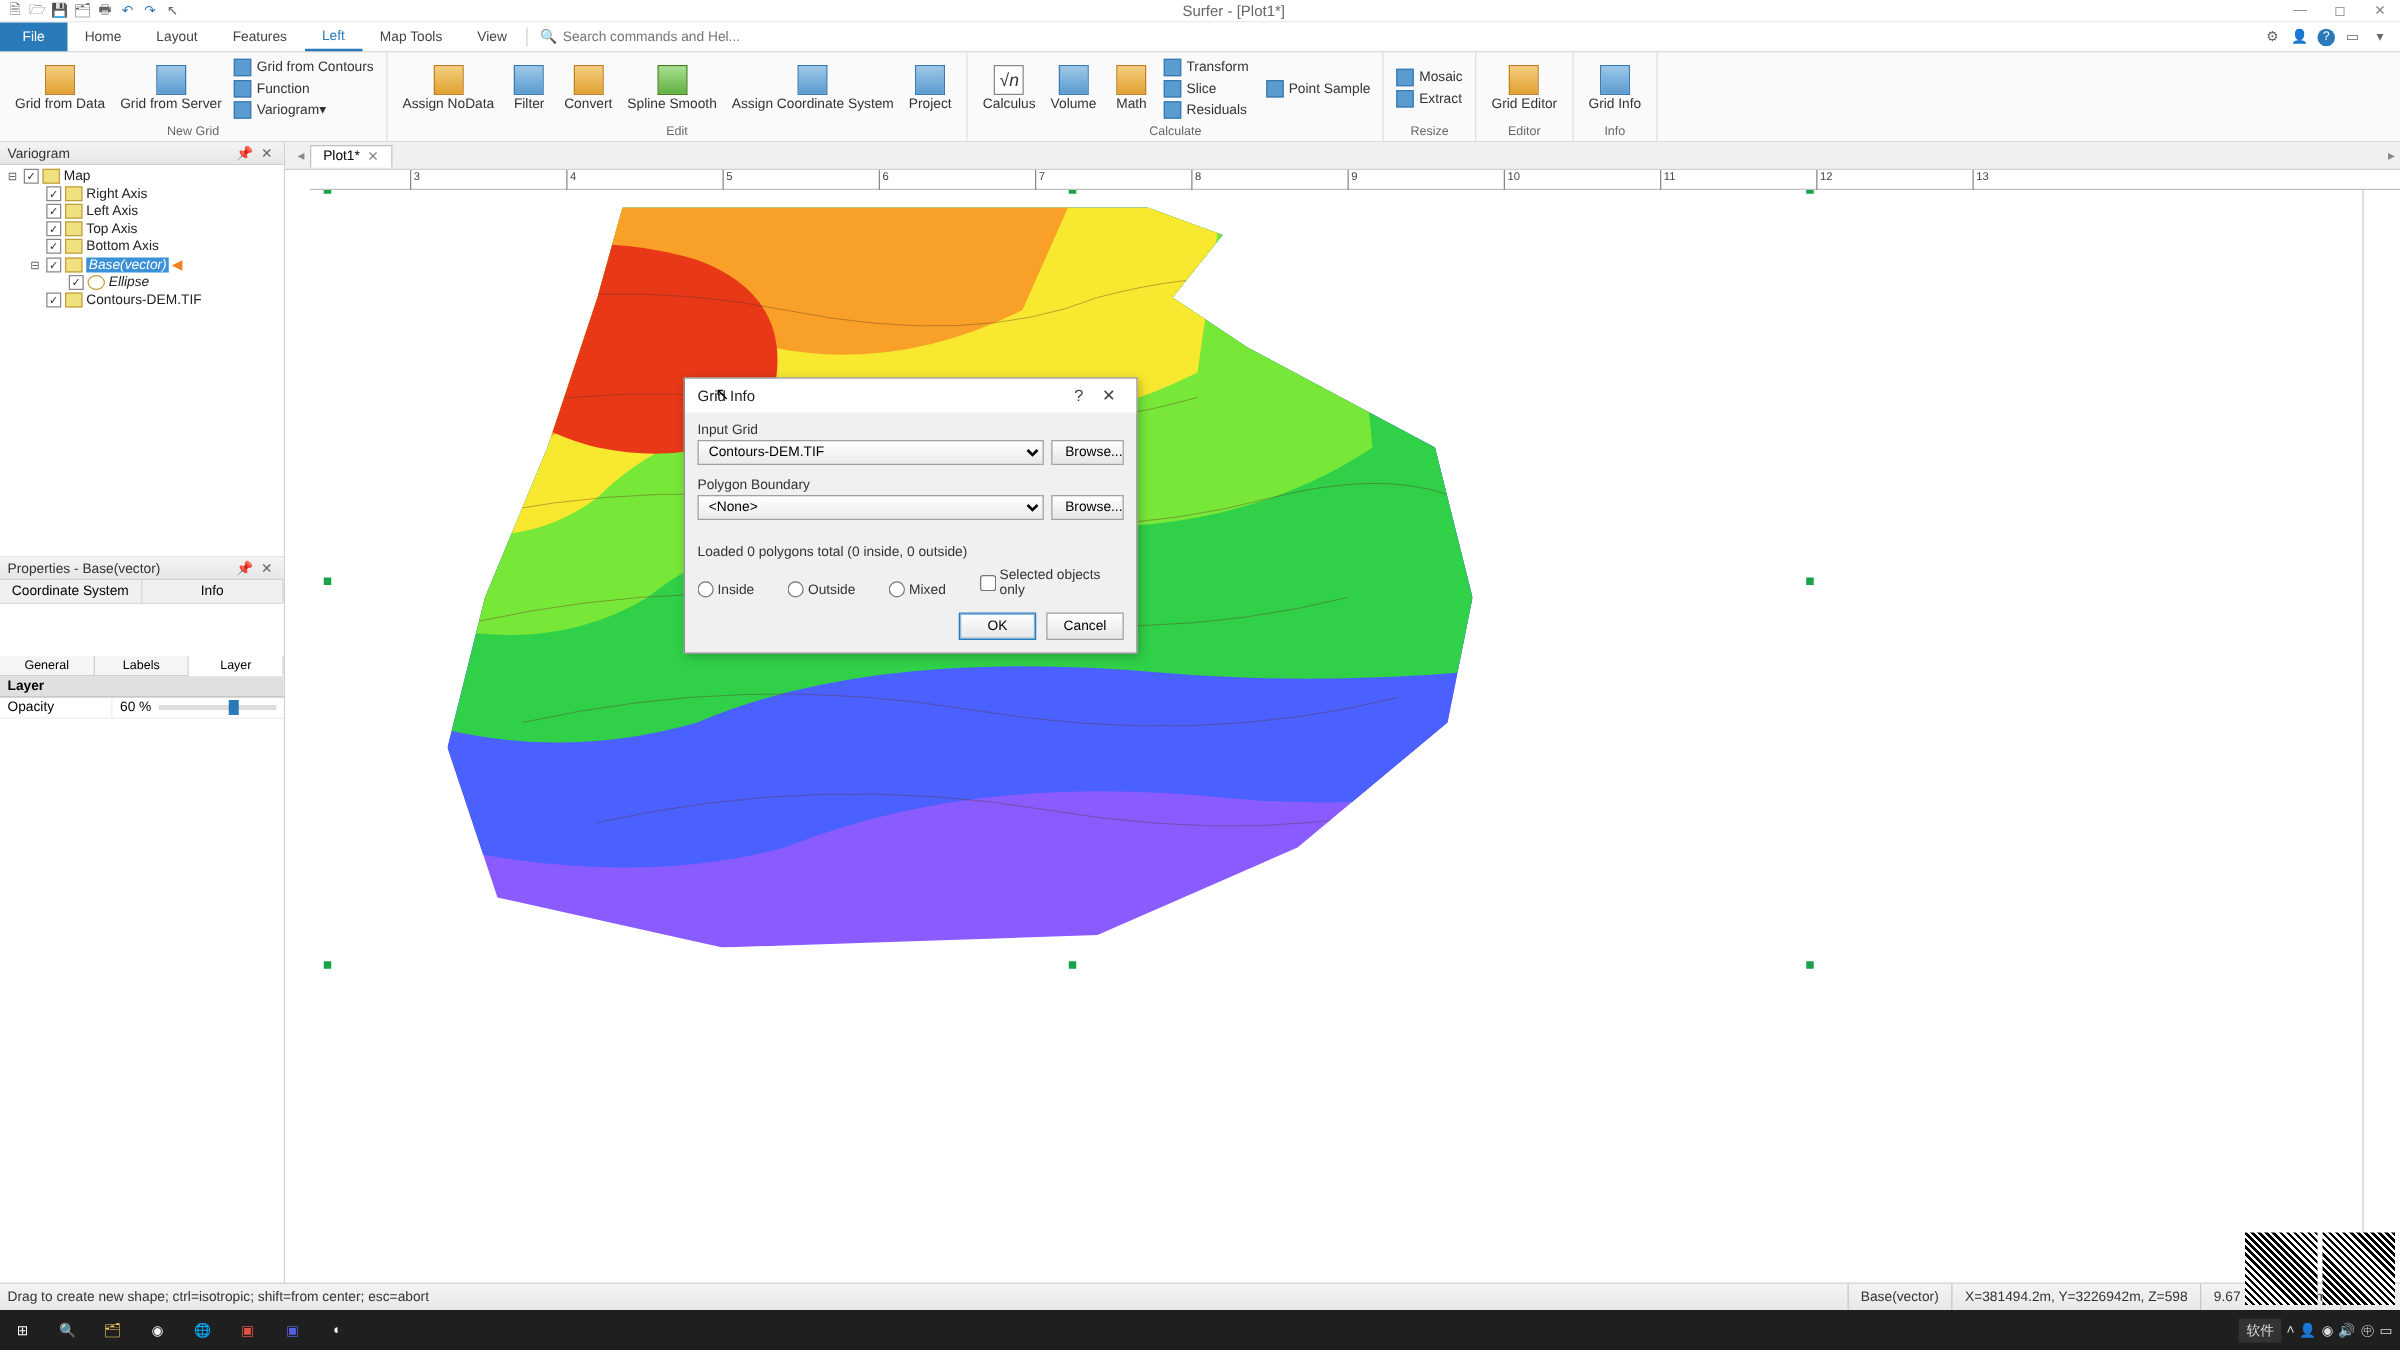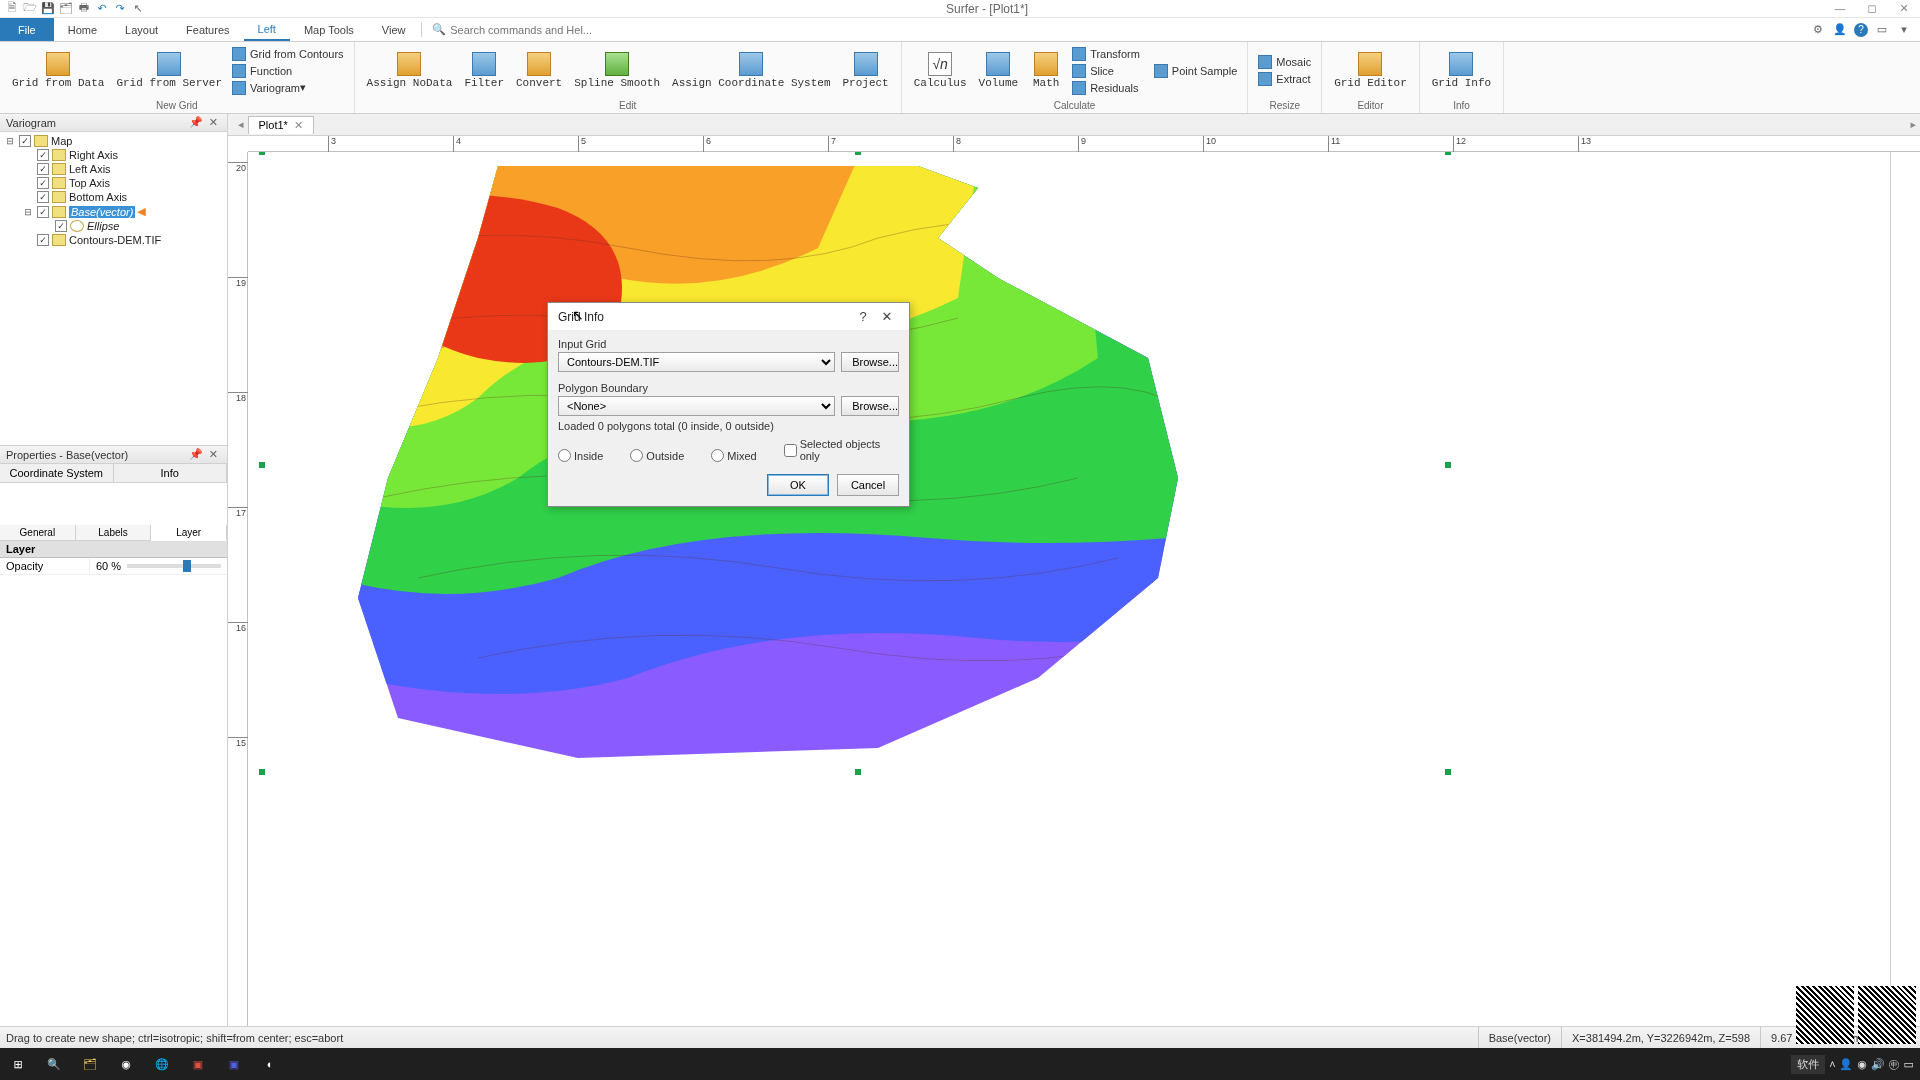--- a/index.html
+++ b/index.html
@@ -27,21 +27,21 @@
 
 
 .ribbon { height: 72px; background: #fafafa; border-bottom: 1px solid #d0d0d0; display: flex; }
 .ribbon .group { border-right: 1px solid #e0e0e0; display: flex; flex-direction: column; }
 .ribbon .group .body { flex: 1; display: flex; align-items: center; padding: 2px 6px; }
 .ribbon .group .label { text-align: center; color: #666; font-size: 10px; padding: 1px 0 2px; }
 .rbtn-lg { display: flex; flex-direction: column; align-items: center; padding: 2px 6px; color: #333; min-width: 44px; }
 .rbtn-lg .ico { width: 24px; height: 24px; background: linear-gradient(#f5d080,#e0a030); border: 1px solid #c08020; margin-bottom: 2px; }
 .rbtn-lg .ico.blue { background: linear-gradient(#9ec8e8,#5a9bd0); border-color:#3a7ab0; }
 .rbtn-lg .ico.green { background: linear-gradient(#a8e090,#60b040); border-color:#408020; }
-.rbtn-lg .txt { text-align: right; line-height: 11px; font-family: Liberation Mono, monospace; }
+.rbtn-lg .txt { text-align: right; line-height: 11px; }
 .rbtn-sm { display: flex; align-items: center; padding: 1px 4px; color: #333; white-space: nowrap; }
 .rbtn-sm .ico { width: 14px; height: 14px; background:#5a9bd0; border:1px solid #3a7ab0; margin-right:4px; }
 .stack { display: flex; flex-direction: column; gap: 1px; }
 
 
 .workspace { position: absolute; top: 114px; left: 0; right: 0; bottom: 22px; display: flex; }
 .leftcol { width: 228px; display: flex; flex-direction: column; border-right: 1px solid #d0d0d0; }
 .panel { display: flex; flex-direction: column; border-bottom: 1px solid #d0d0d0; }
 .panel .hd { background: linear-gradient(#f4f4f4,#e6e6e6); padding: 2px 6px; display: flex; align-items: center; border-bottom: 1px solid #d0d0d0; }
 .panel .hd .ttl { flex: 1; color: #333; }
@@ -408,28 +408,20 @@
         <div class="tick" style="left:205px">4</div>
       <div class="tick" style="left:330px">5</div>
         <div class="tick" style="left:455px">6</div>
       <div class="tick" style="left:580px">7</div>
         <div class="tick" style="left:705px">8</div>
       <div class="tick" style="left:830px">9</div>
         <div class="tick" style="left:955px">10</div>
       <div class="tick" style="left:1080px">11</div>
         <div class="tick" style="left:1205px">12</div>
       <div class="tick" style="left:1330px">13</div>
-    </div>
-    <div class="ruler-v">
-      <div class="tick" style="top:10px">20</div>
-        <div class="tick" style="top:125px">19</div>
-      <div class="tick" style="top:240px">18</div>
-        <div class="tick" style="top:355px">17</div>
-      <div class="tick" style="top:470px">16</div>
-        <div class="tick" style="top:585px">15</div>
     </div>
     <div class="canvas">
       <svg class="contour-map" viewBox="0 0 1150 610" preserveAspectRatio="none">
         <defs>
           <clipPath id="shape">
               <path d="M 220 8 L 640 8 L 700 30 L 660 80 L 720 120 L 870 200 L 900 320 L 880 420 L 760 520 L 600 590 L 300 600 L 120 560 L 80 440 L 110 320 L 160 200 L 200 80 Z"></path>
             </clipPath>
         </defs>
         <g clip-path="url(#shape)">
           <rect width="1150" height="610" fill="#8a5cff"></rect>
@@ -473,21 +465,21 @@
     <span class="qm">?</span>
     <span class="dx">✕</span>
   </div>
   <div class="dbody">
     <span class="lbl">Input Grid</span>
     <div class="drow">
       <select><option>Contours-DEM.TIF</option></select>
       <button class="br">Browse...</button>
     </div>
     <span class="lbl">Polygon Boundary</span>
-    <div class="drow" style="margin-bottom:4px">
+    <div class="drow" style="margin-bottom:20px">
       <select><option>&lt;None&gt;</option></select>
       <button class="br">Browse...</button>
     </div>
     <div class="status">Loaded 0 polygons total (0 inside, 0 outside)</div>
     <div class="radios">
       <label>
           <input type="radio" name="pb" style="">
           <span>Inside</span>
         </label>
       <label>

